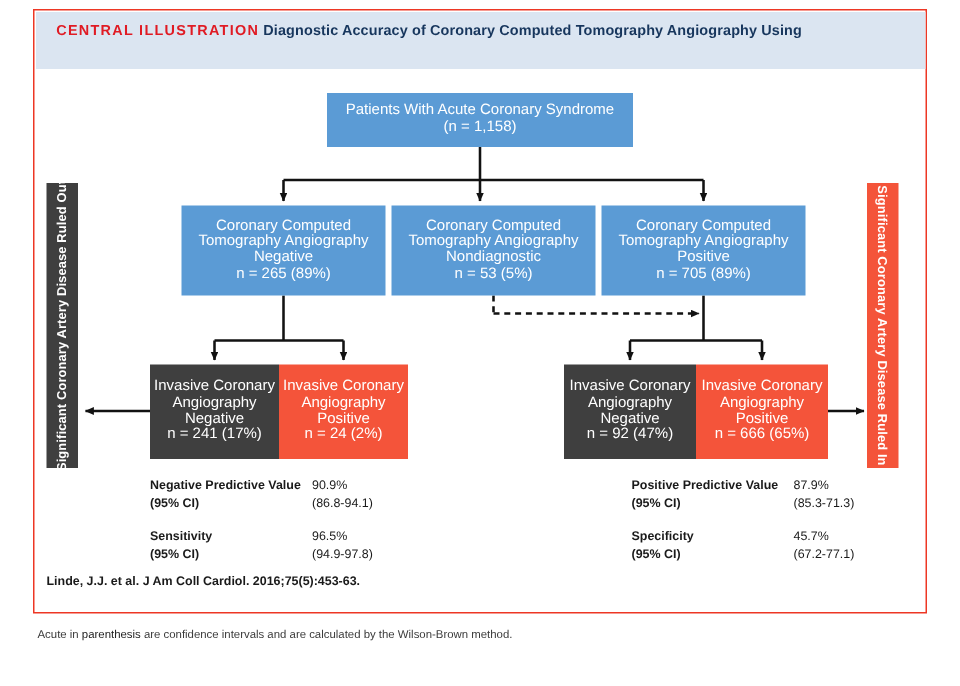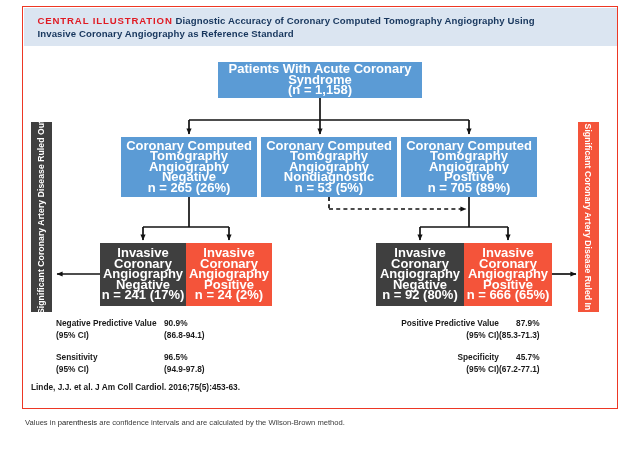--- a/index.html
+++ b/index.html
@@ -88,22 +88,22 @@
   .node {
     position: absolute;
     box-sizing: border-box;
     color: #ffffff;
     display: flex;
     flex-direction: column;
     align-items: center;
     justify-content: center;
     text-align: center;
     line-height: 10.6px;
-    font-size: 13px;
-    font-weight: bold;
+    font-size: 10px;
+    font-weight: normal;
   }
   .node .ln { display: block; }
   .blue { background: #5b9bd5; }
   .dark { background: #3f3f3f; }
   .red  { background: #f4543a; }
 
   #node-top   { left: 218px; top: 62px;  width: 204px; height: 36px; }
   #node-neg   { left: 121px; top: 137px; width: 136px; height: 60px; }
   #node-nd    { left: 261px; top: 137px; width: 136px; height: 60px; }
   #node-pos   { left: 401px; top: 137px; width: 136px; height: 60px; }
@@ -117,35 +117,36 @@
     position: absolute;
     left: 0;
     top: 0;
     width: 640px;
     height: 457px;
     pointer-events: none;
   }
   
   .stat-block { position: absolute; }
   #stats-left  { left: 56px;  top: 318px; }
-  #stats-right { left: 391px; top: 318px; text-align: right; }
+  #stats-right { left: 377px; top: 318px; }
   .stat-row {
     display: flex;
     margin-bottom: 11px;
   }
   .stat-label {
     width: 108px;
     font-size: 8.3px;
     font-weight: bold;
     color: #1a1a1a;
     line-height: 11.5px;
+    margin-left: 44px;
   }
   .stat-value {
     font-size: 8.3px;
-    font-weight: bold;
+    font-weight: normal;
     color: #1a1a1a;
     line-height: 11.5px;
   }
   
   #citation {
     position: absolute;
     left: 31px;
     top: 382px;
     font-size: 8.3px;
     font-weight: bold;
@@ -164,21 +165,20 @@
 <body>
 
 <div class="page">
 
   <div class="border-frame"></div>
 
   <div class="header-band">
     <div class="header-text">
       <span class="ci-label">CENTRAL ILLUSTRATION</span>
       <span>Diagnostic Accuracy of Coronary Computed Tomography Angiography Using</span><br>
-      <span>Invasive Coronary Angiography as Reference Standard</span>
     </div>
   </div>
 
   <div class="side-bar" id="bar-left">
     <span>Significant Coronary Artery Disease Ruled Out</span>
   </div>
   <div class="side-bar" id="bar-right">
     <span>Significant Coronary Artery Disease Ruled In</span>
   </div>
 
@@ -223,21 +223,21 @@
 
   <div class="node blue" id="node-top">
     <span class="ln">Patients With Acute Coronary Syndrome</span>
     <span class="ln">(n = 1,158)</span>
   </div>
 
   <div class="node blue" id="node-neg">
     <span class="ln">Coronary Computed</span>
     <span class="ln">Tomography Angiography</span>
     <span class="ln">Negative</span>
-    <span class="ln">n = 265 (26%)</span>
+    <span class="ln">n = 265 (89%)</span>
   </div>
 
   <div class="node blue" id="node-nd">
     <span class="ln">Coronary Computed</span>
     <span class="ln">Tomography Angiography</span>
     <span class="ln">Nondiagnostic</span>
     <span class="ln">n = 53 (5%)</span>
   </div>
 
   <div class="node blue" id="node-pos">
@@ -258,21 +258,21 @@
     <span class="ln">Invasive Coronary</span>
     <span class="ln">Angiography</span>
     <span class="ln">Positive</span>
     <span class="ln">n = 24 (2%)</span>
   </div>
 
   <div class="node dark" id="node-r-neg">
     <span class="ln">Invasive Coronary</span>
     <span class="ln">Angiography</span>
     <span class="ln">Negative</span>
-    <span class="ln">n = 92 (80%)</span>
+    <span class="ln">n = 92 (47%)</span>
   </div>
 
   <div class="node red" id="node-r-pos">
     <span class="ln">Invasive Coronary</span>
     <span class="ln">Angiography</span>
     <span class="ln">Positive</span>
     <span class="ln">n = 666 (65%)</span>
   </div>
 
   <div class="stat-block" id="stats-left">
@@ -317,16 +317,16 @@
       <div class="stat-value">
         <span>45.7%</span><br>
         <span>(67.2-77.1)</span>
       </div>
     </div>
   </div>
 
   <div id="citation">Linde, J.J. et al. J Am Coll Cardiol. 2016;75(5):453-63.</div>
 
   <div id="footnote">
-    <span>Values in </span><b>parenthesis</b><span> are confidence intervals and are calculated by the Wilson-Brown method.</span>
+    <span>Acute in </span><b>parenthesis</b><span> are confidence intervals and are calculated by the Wilson-Brown method.</span>
   </div>
 
 </div>
 
 </body></html>

